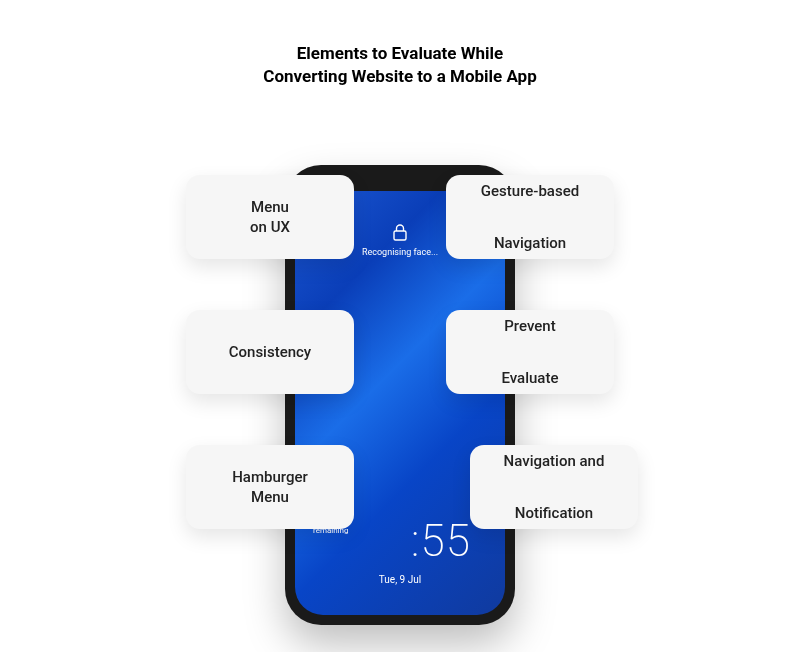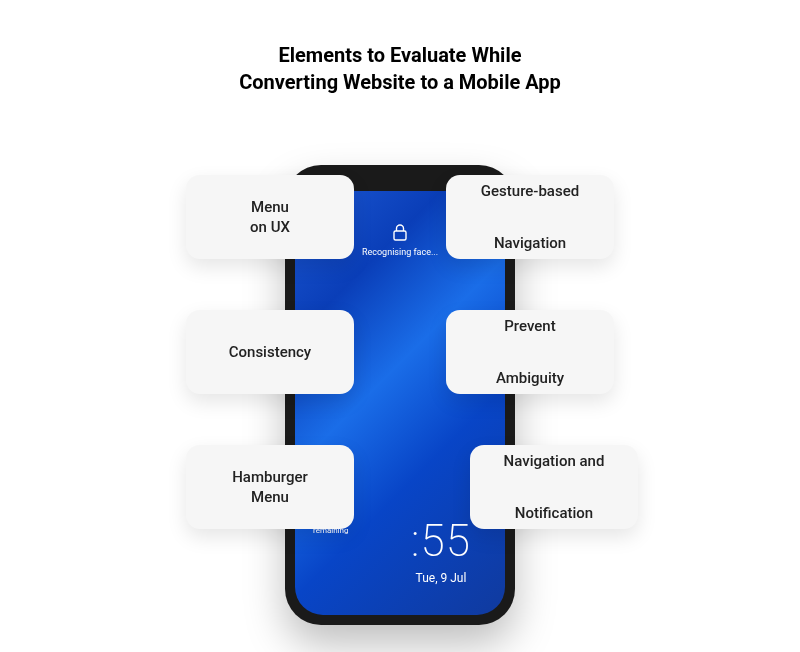--- a/index.html
+++ b/index.html
@@ -10,21 +10,21 @@
     body {
       font-family: -apple-system, BlinkMacSystemFont, "Segoe UI", Roboto, sans-serif;
       background: #ffffff;
       width: 800px;
       height: 652px;
       position: relative;
       overflow: hidden;
     }
     .title {
       text-align: center;
-      font-size: 20px;
+      font-size: 17px;
       font-weight: 700;
       color: #000;
       line-height: 1.35;
       padding-top: 42px;
     }
     .phone-container {
       position: absolute;
       left: 50%;
       top: 165px;
       transform: translateX(-50%);
@@ -86,22 +86,21 @@
       font-weight: 200;
       letter-spacing: 1px;
       margin-left: 41px;
     }
     .clock-date {
       position: absolute;
       bottom: 30px;
       left: 50%;
       transform: translateX(-50%);
       color: #fff;
-      font-size: 12px;
-      margin-left: 41px;
+      font-size: 10px;
     }
     .remaining-text {
       position: absolute;
       bottom: 80px;
       left: 18px;
       color: #fff;
       font-size: 8px;
     }
     .cards {
       position: absolute;
@@ -175,21 +174,21 @@
   <div class="card card-right c2">
     <span>Gesture-based</span>
     <span>Navigation</span>
   </div>
   <div class="card card-left c3">
     <span>Consistency</span>
     <span></span>
   </div>
   <div class="card card-right c4">
     <span>Prevent</span>
-    <span>Ambiguity</span>
+    <span>Evaluate</span>
   </div>
   <div class="card card-left c5">
     <span>Hamburger</span>
     <span>Menu</span>
   </div>
   <div class="card card-right c6">
     <span>Navigation and</span>
     <span>Notification</span>
   </div>
 </div>

